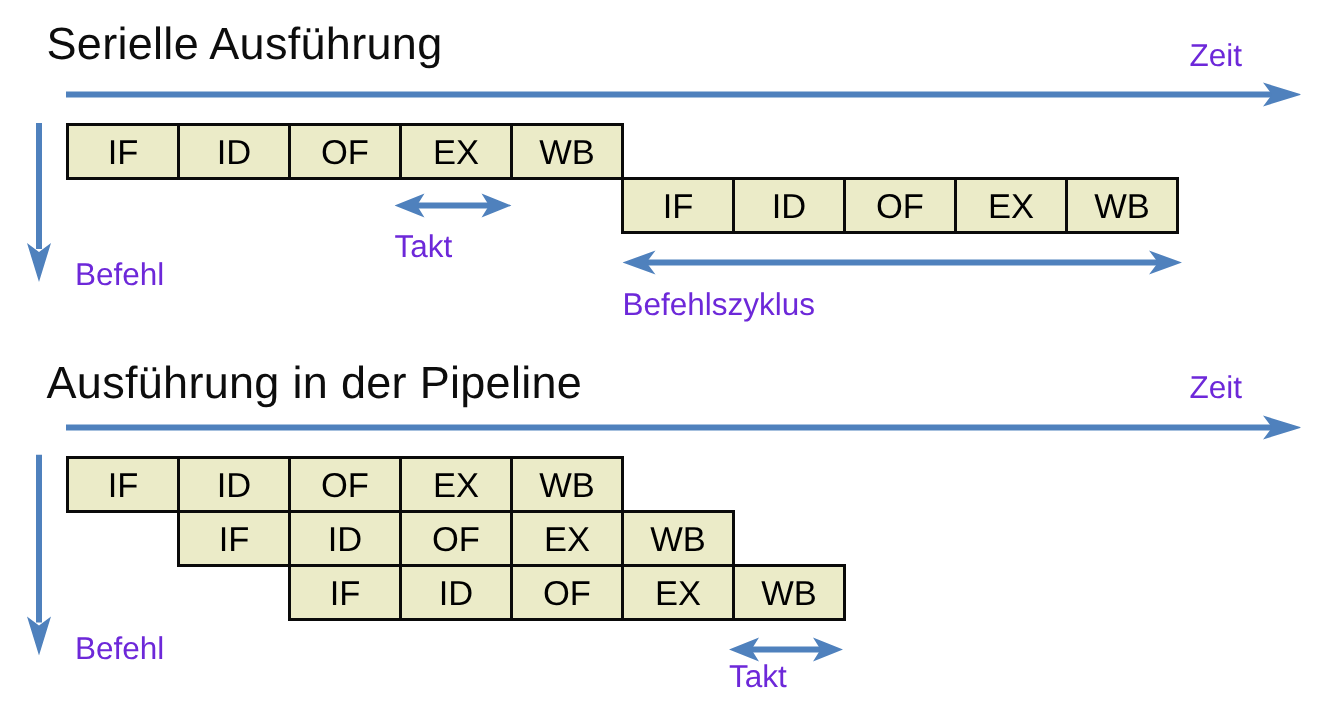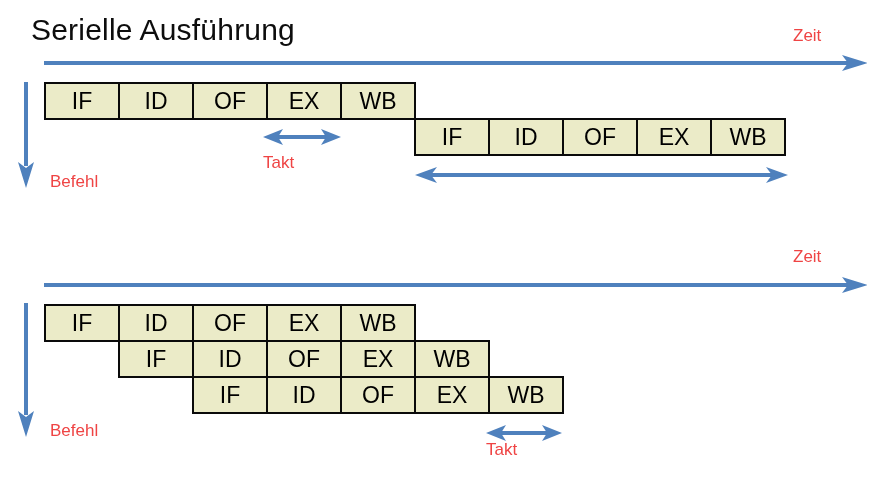--- a/index.html
+++ b/index.html
@@ -14,22 +14,22 @@
     text-decoration: underline;
   }
   .abs { position: absolute; }
   .section-title {
     font-size: 30px;
     letter-spacing: 0.2px;
     color: #0d0d0d;
     white-space: nowrap;
   }
   .small-label {
-    font-size: 17px;
-    color: #ef4444;
+    font-size: 21px;
+    color: #6d28d9;
     white-space: nowrap;
   }
   .centered { text-align: left; }
   .prow { position: absolute; display: flex; }
   .pbox {
     box-sizing: border-box;
     width: 76px;
     height: 38px;
     margin-left: -2px;
     border: 2px solid var(--box-border, #000);
@@ -89,21 +89,23 @@
   </svg>
 
   <div class="abs small-label centered" style="left:263px; top:153px; width:78px;">Takt</div>
 
   <svg class="arrow" style="left:415px; top:166px;" width="373" height="18" viewBox="0 0 373 18">
     <line x1="14" y1="9" x2="359" y2="9"></line>
     <polygon points="22,1 0,9 22,17 16,9"></polygon>
     <polygon points="351,1 373,9 351,17 357,9"></polygon>
   </svg>
 
+  <div class="abs small-label centered" style="left:415px; top:192px; width:373px;">Befehlszyklus</div>
 
+  <div class="abs section-title" style="left:31px; top:239px;">Ausführung in der Pipeline</div>
 
   <div class="abs small-label" style="left:793px; top:247px;">Zeit</div>
 
   <svg class="arrow" style="left:44px; top:276px;" width="824" height="18" viewBox="0 0 824 18">
     <line x1="0" y1="9" x2="804" y2="9"></line>
     <polygon points="798,1 824,9 798,17 804,9"></polygon>
   </svg>
 
   <svg class="arrow" style="left:17px; top:303px;" width="18" height="134" viewBox="0 0 18 134">
     <line x1="9" y1="0" x2="9" y2="112"></line>

